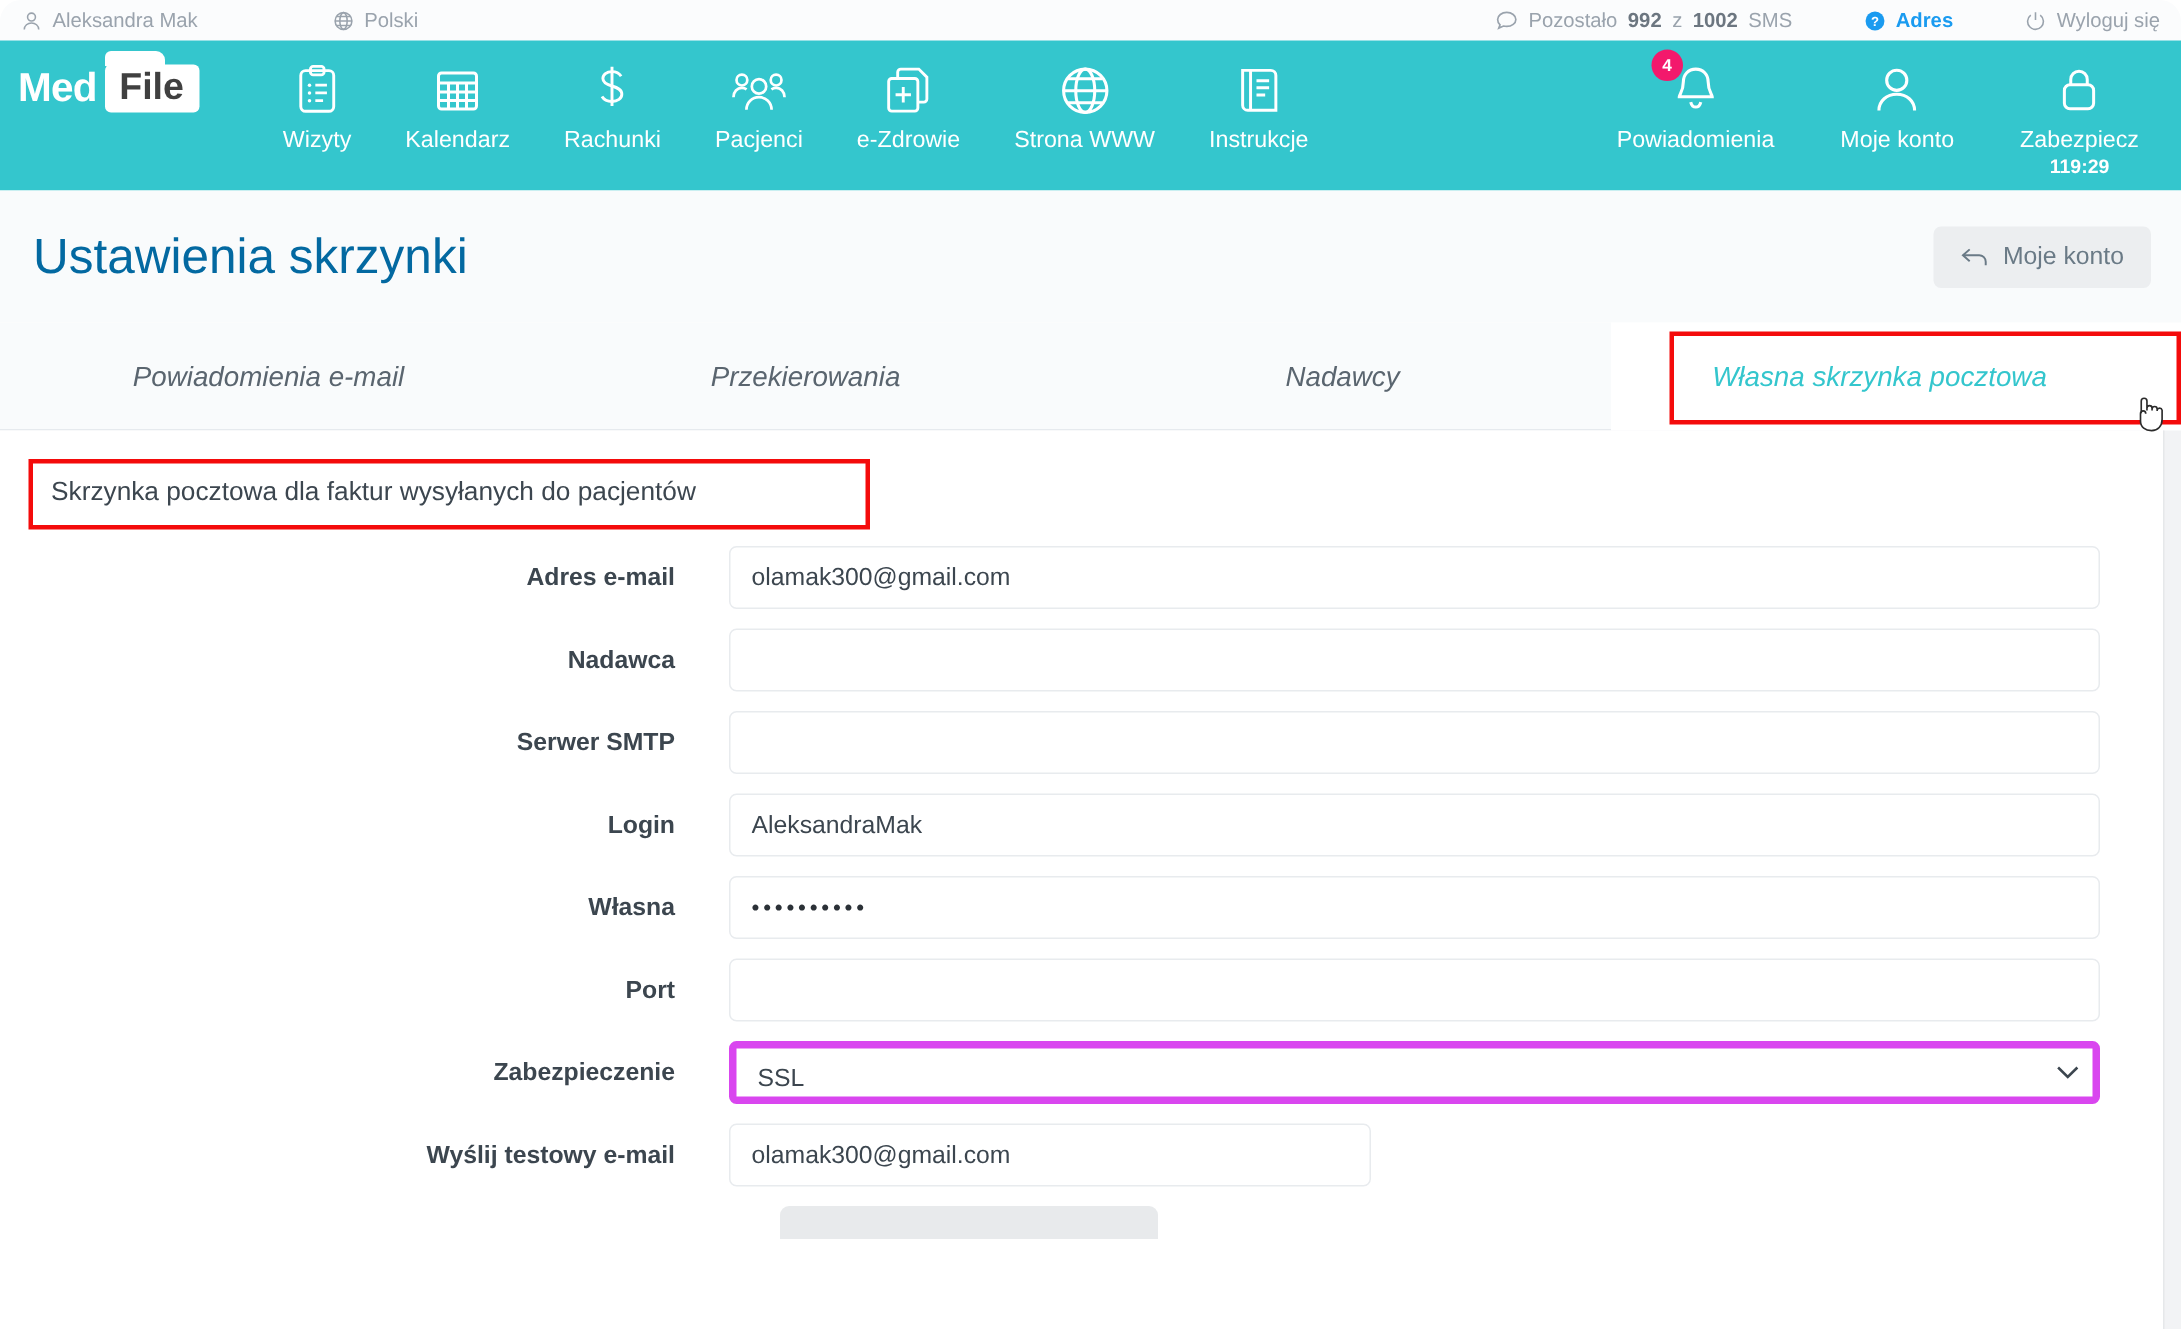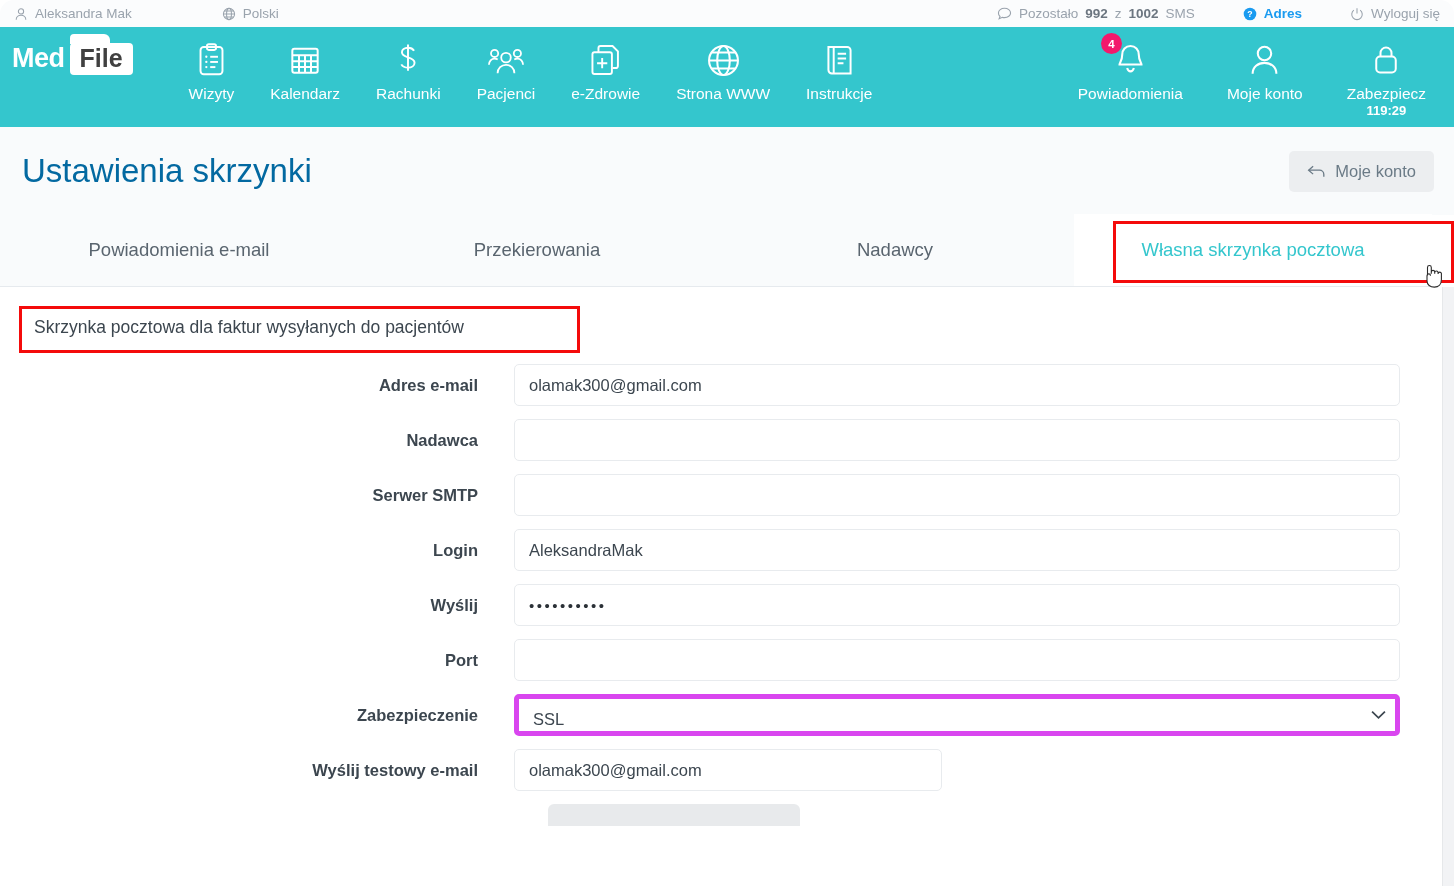--- a/index.html
+++ b/index.html
@@ -113,22 +113,23 @@
     padding: 11px 18px;
     display: flex; align-items: center; gap: 9px;
     cursor: pointer;
   }
 
   
   .tabs {
     position: absolute; top: 215px; left: 0;
     width: 1432px; height: 72px;
     background: #f9fbfc;
-    display: flex; align-items: flex-end;
+    display: flex; align-items: center;
     border-bottom: 1px solid #e6eaee;
+    font-style: italic;
   }
   .tab {
     flex: 1; text-align: center;
     font-size: 18.5px; color: #5a656f;
     cursor: pointer;
     line-height: 72px; height: 72px;
   }
   .tab.active {
     color: #34c6cd;
     background: #ffffff;
@@ -154,21 +155,21 @@
     padding: 10px 12px;
   }
   .section-hl {
     position: absolute; top: 306px; left: 19px;
     width: 561px; height: 47px;
     border: 3px solid #f40b0b;
     box-sizing: border-box;
     pointer-events: none;
   }
 
-  .form { margin-top: 16px; padding-left: 28px; }
+  .form { margin-top: 16px; }
   .frow {
     display: flex; align-items: center;
     margin-bottom: 13px;
   }
   .flabel {
     width: 486px; text-align: right;
     padding-right: 36px;
     font-size: 16.5px; font-weight: 700; color: #3c464f;
     white-space: nowrap;
   }
@@ -463,21 +464,21 @@
       </div>
 
       <div class="frow">
         <div class="flabel">Login</div>
         <div class="fctl">
           <input class="finput" type="text" value="AleksandraMak" style="">
         </div>
       </div>
 
       <div class="frow">
-        <div class="flabel">Wyślij</div>
+        <div class="flabel">Własna</div>
         <div class="fctl">
           <div class="finput">
             <span class="pw-dots">••••••••••</span>
           </div>
         </div>
       </div>
 
       <div class="frow">
         <div class="flabel">Port</div>
         <div class="fctl">

